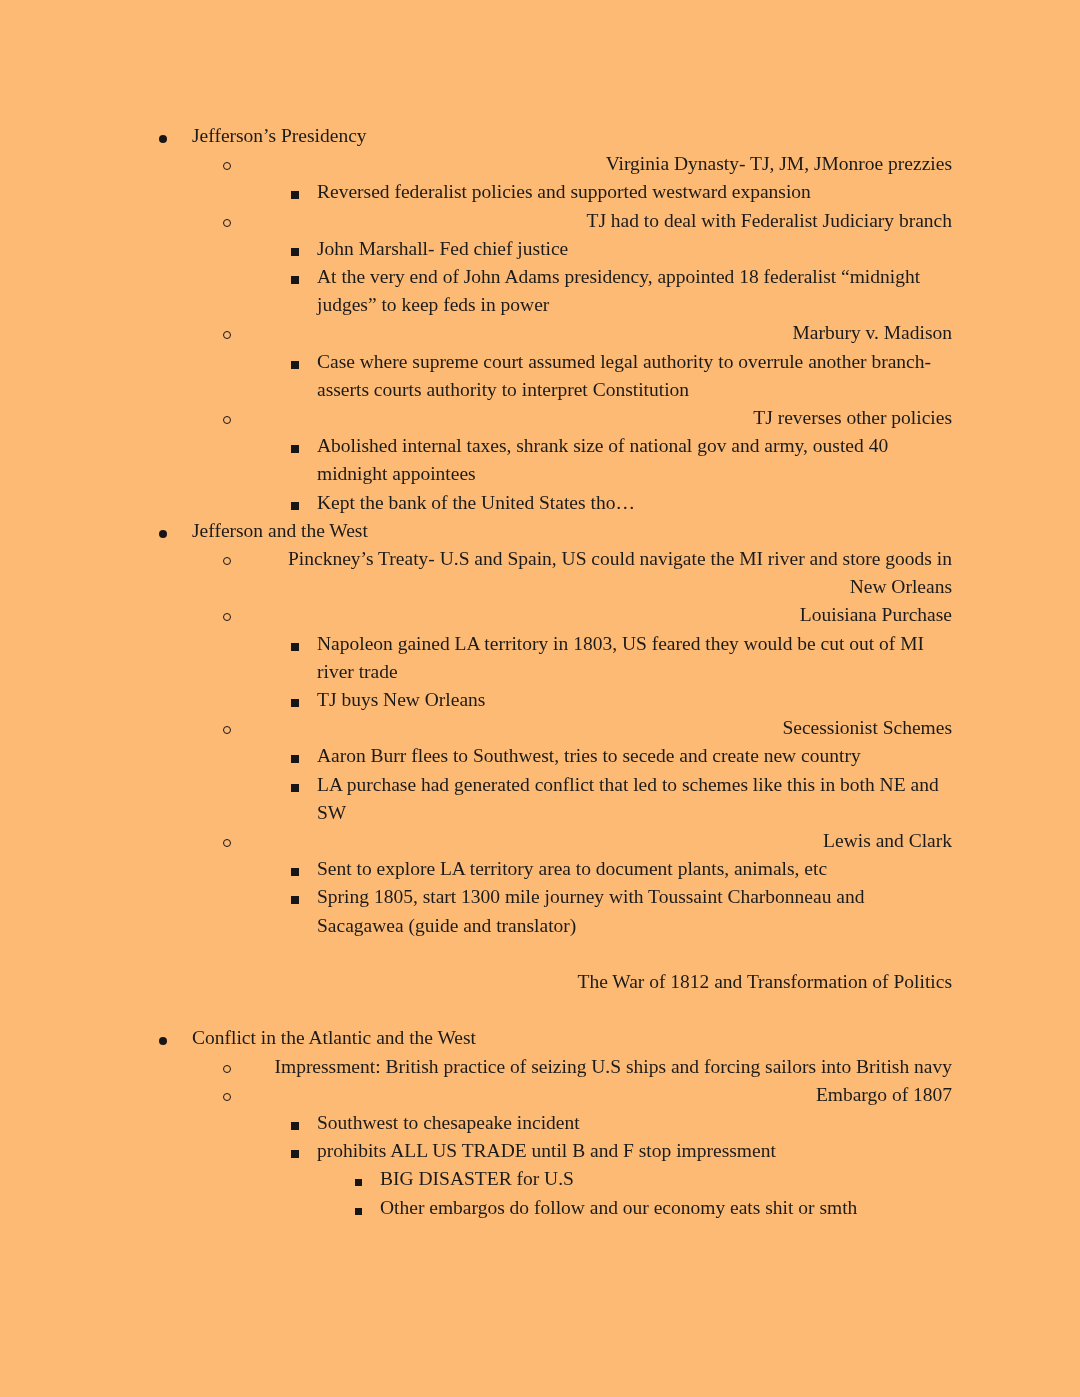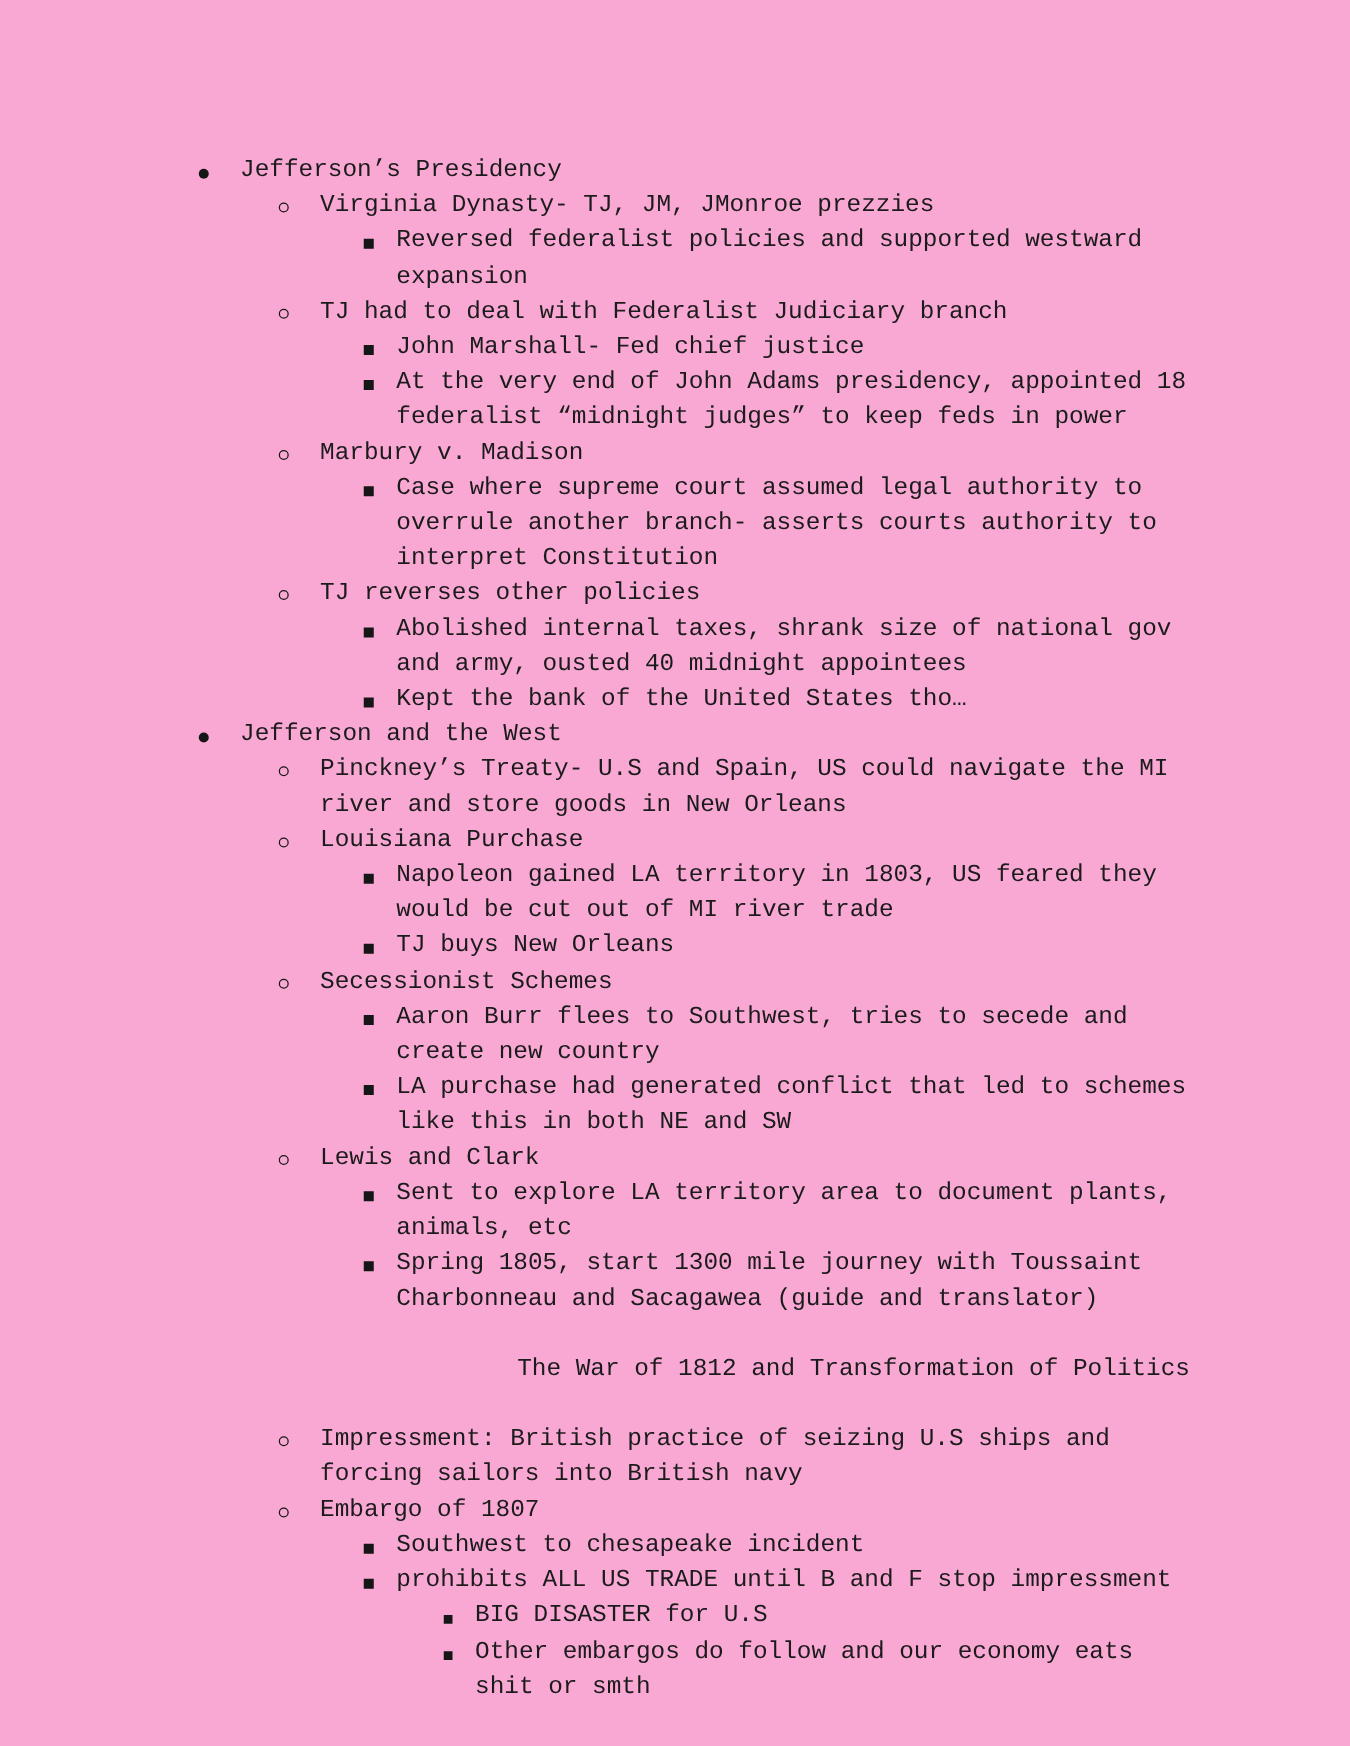--- a/index.html
+++ b/index.html
@@ -5,24 +5,24 @@
 <style>
   html, body {
     margin: 0;
     padding: 0;
     background: #ffffff;
   }
   .page {
     position: relative;
     width: 1080px;
     height: 1397px;
-    background: #f9a8d4;
+    background: #fdba74;
     margin: 0 auto;
     overflow: hidden;
-    font-family: Liberation Mono, monospace;
+    font-family: Liberation Serif, serif;
     color: #1b1b1b;
     -webkit-font-smoothing: antialiased;
   }
   .doc-body {
     position: absolute;
     left: 128px;
     top: 122px;
     width: 824px;
   }
 
@@ -49,21 +49,21 @@
   .lvl1 .bullet {
     left: 31px;
     top: 13px;
     width: 8px;
     height: 8px;
     border-radius: 50%;
     background: #161616;
   }
 
   
-  .lvl2 { padding-left: 128px; }
+  .lvl2 { padding-left: 128px; text-align: right; }
   .lvl2 .bullet {
     left: 95px;
     top: 12px;
     width: 8px;
     height: 8px;
     border-radius: 50%;
     background: transparent;
     border: 1.4px solid #161616;
     box-sizing: border-box;
   }
@@ -196,20 +196,24 @@
         </div>
       </div>
 
     <div class="spacer"></div>
 
     <div class="heading-row">The War of 1812 and Transformation of Politics</div>
 
     <div class="spacer"></div>
 
     <div class="outline-group" id="outline-bottom">
+        <div class="row lvl1">
+          <span class="bullet"></span>
+          <span class="txt">Conflict in the Atlantic and the West</span>
+        </div>
         <div class="row lvl2">
           <span class="bullet"></span>
           <span class="txt">Impressment: British practice of seizing U.S ships and forcing sailors into British navy</span>
         </div>
         <div class="row lvl2">
           <span class="bullet"></span>
           <span class="txt">Embargo of 1807</span>
         </div>
         <div class="row lvl3">
           <span class="bullet"></span>

